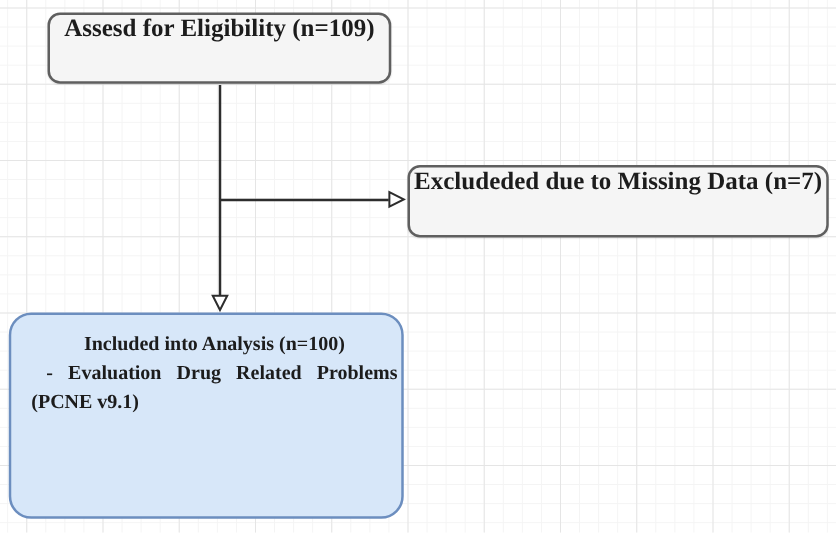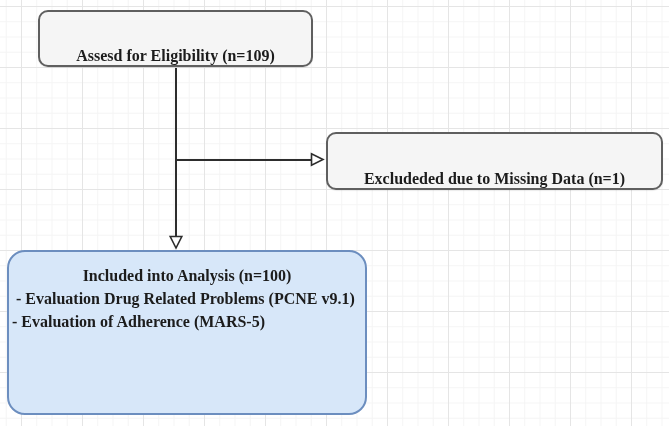--- a/index.html
+++ b/index.html
@@ -20,40 +20,40 @@
     background-position: 21px 6px, 21px 6px, 21px 6px, 21px 6px;
   }
 
   .node {
     position: absolute;
     box-sizing: border-box;
     background: #f5f5f5;
     border: 2px solid #5f5f5f;
     border-radius: 10px;
     display: flex;
-    align-items: flex-end;
+    align-items: flex-start;
     justify-content: center;
     text-align: center;
     font-weight: bold;
-    font-size: 16px;
+    font-size: 20px;
     color: #1c1c1c;
     box-shadow: 0 1px 1px rgba(0,0,0,0.08);
   }
 
   .node-eligibility { left: 38px; top: 10px; width: 275px; height: 57px; }
   .node-excluded   { left: 326px; top: 132px; width: 337px; height: 58px; }
 
   .node-analysis {
     position: absolute;
     box-sizing: border-box;
-    left: 7px; top: 250px; width: 360px; height: 165px;
+    left: 7px; top: 250px; width: 316px; height: 165px;
     background: #d7e7f9;
     border: 2px solid #6c8ebf;
     border-radius: 18px;
-    padding: 12px 3px 4px 3px;
+    padding: 12px 3px 4px 16px;
     font-size: 16px;
     line-height: 23px;
     color: #1c1c1c;
   }
   .node-analysis .title {
     font-weight: bold;
     text-align: center;
   }
   .node-analysis .item {
     text-align: justify;
@@ -84,22 +84,21 @@
       <line x1="176" y1="160" x2="311" y2="160" stroke="#2d2d2d" stroke-width="2"></line>
       <polygon points="323,159.5 311.5,153.7 311.5,165.3" fill="#ffffff" stroke="#2d2d2d" stroke-width="1.6" stroke-linejoin="miter"></polygon>
     </g>
   </svg>
 
   <div class="node node-eligibility">
     <span>Assesd for Eligibility (n=109)</span>
   </div>
 
   <div class="node node-excluded">
-    <span>Excludeded due to Missing Data (n=1)</span>
+    <span>Excludeded due to Missing Data (n=7)</span>
   </div>
 
   <div class="node-analysis">
     <div class="title">Included into Analysis (n=100)</div>
     <div class="item">&nbsp;- Evaluation Drug Related Problems (PCNE v9.1)</div>
-    <div class="item">- Evaluation of Adherence (MARS-5)</div>
   </div>
 
 </div>
 
 </body></html>

